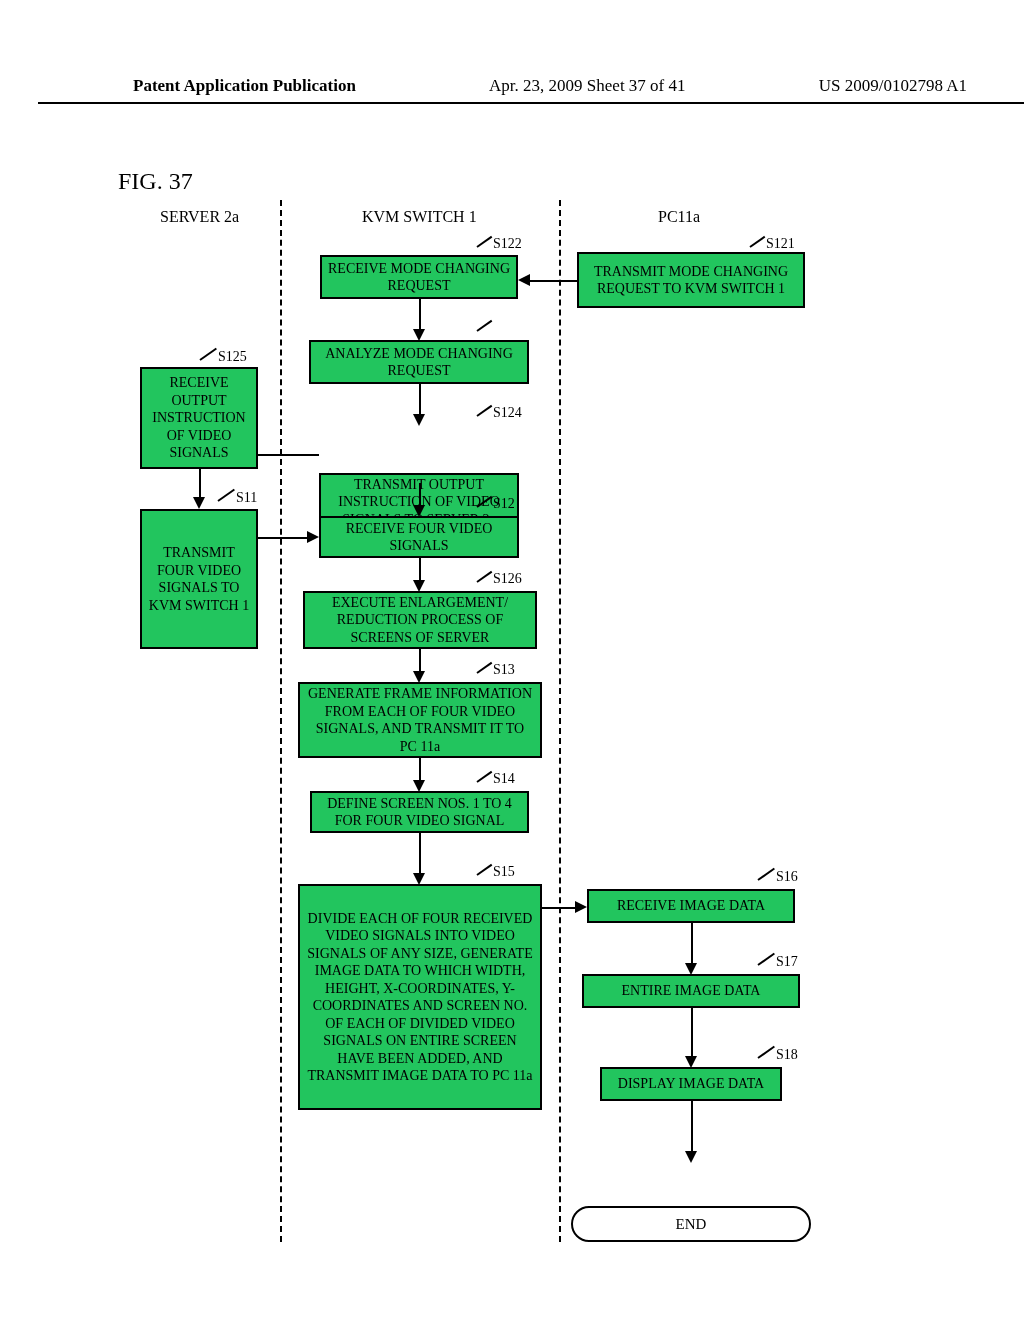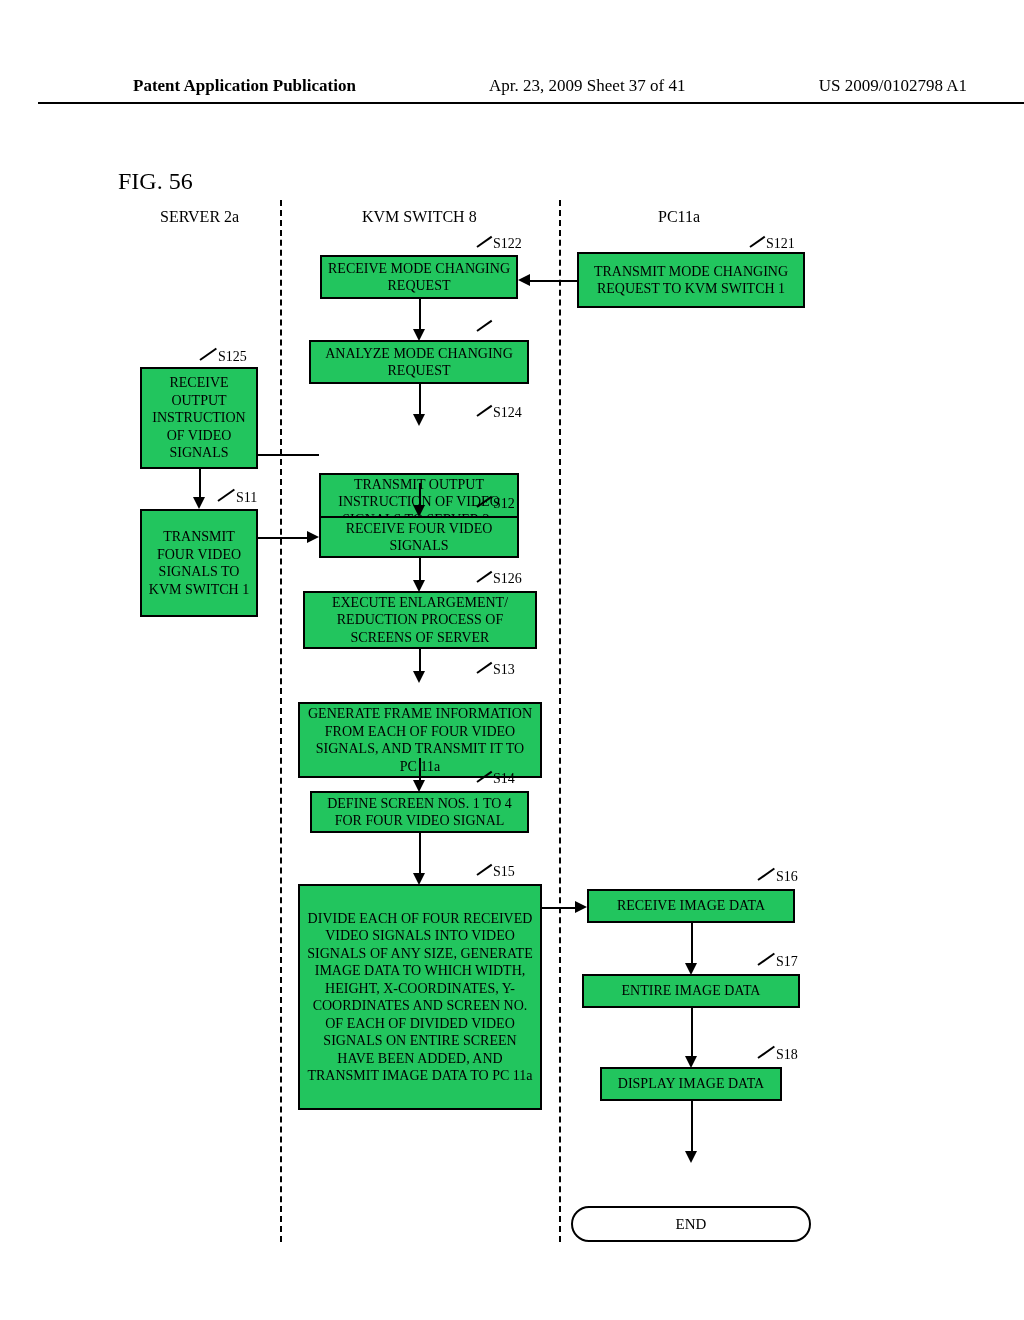--- a/index.html
+++ b/index.html
@@ -90,24 +90,24 @@
 </style>
 </head>
 <body>
 
 <div class="header">
   <span class="left">Patent Application Publication</span>
   <span>Apr. 23, 2009  Sheet 37 of 41</span>
   <span class="right">US 2009/0102798 A1</span>
 </div>
 
-<div class="fig-label" style="left:118px; top:168px;">FIG. 56</div>
+<div class="fig-label" style="left:118px; top:168px;">FIG. 37</div>
 
 <div class="col-header" style="left:160px; top:208px;">SERVER 2a</div>
-<div class="col-header" style="left:362px; top:208px;">KVM SWITCH 8</div>
+<div class="col-header" style="left:362px; top:208px;">KVM SWITCH 1</div>
 <div class="col-header" style="left:658px; top:208px;">PC11a</div>
 
 <div class="vline" style="left:280px; top:200px; height:1042px;"></div>
 <div class="vline" style="left:559px; top:200px; height:1042px;"></div>
 
 <div class="step-label" style="left:766px; top:236px;">S121</div>
 <div class="lead" style="left:750px; top:246px; width:18px; transform:rotate(-35deg);"></div>
 <div class="box" style="left:577px; top:252px; width:228px; height:56px;">
     <span>TRANSMIT MODE CHANGING REQUEST TO KVM SWITCH 1</span>
   </div>
@@ -146,21 +146,21 @@
 <div class="lead" style="left:200px; top:359px; width:20px; transform:rotate(-35deg);"></div>
 <div class="box" style="left:140px; top:367px; width:118px; height:102px;">
     <span>RECEIVE OUTPUT INSTRUCTION OF VIDEO SIGNALS</span>
   </div>
 
 <div class="solidv" style="left:199px; top:469px; height:30px;"></div>
 <div class="arrow-down" style="left:193px; top:497px;"></div>
 
 <div class="step-label" style="left:236px; top:490px;">S11</div>
 <div class="lead" style="left:218px; top:500px; width:20px; transform:rotate(-35deg);"></div>
-<div class="box" style="left:140px; top:509px; width:118px; height:108px;">
+<div class="box" style="left:140px; top:509px; width:118px; height:140px;">
     <span>TRANSMIT FOUR VIDEO SIGNALS TO KVM SWITCH 1</span>
   </div>
 
 <div class="solidv" style="left:419px; top:483px; height:24px;"></div>
 <div class="arrow-down" style="left:413px; top:505px;"></div>
 
 <div class="step-label" style="left:493px; top:496px;">S12</div>
 <div class="lead" style="left:477px; top:506px; width:18px; transform:rotate(-35deg);"></div>
 <div class="box" style="left:319px; top:516px; width:200px; height:42px;">
     <span>RECEIVE FOUR VIDEO SIGNALS</span>
@@ -176,21 +176,21 @@
 <div class="lead" style="left:477px; top:581px; width:18px; transform:rotate(-35deg);"></div>
 <div class="box" style="left:303px; top:591px; width:234px; height:58px;">
     <span>EXECUTE ENLARGEMENT/ REDUCTION PROCESS OF SCREENS OF SERVER</span>
   </div>
 
 <div class="solidv" style="left:419px; top:649px; height:24px;"></div>
 <div class="arrow-down" style="left:413px; top:671px;"></div>
 
 <div class="step-label" style="left:493px; top:662px;">S13</div>
 <div class="lead" style="left:477px; top:672px; width:18px; transform:rotate(-35deg);"></div>
-<div class="box" style="left:298px; top:682px; width:244px; height:76px;margin-top:20px;">
+<div class="box" style="left:298px; top:682px; width:244px; height:76px;">
     <span>GENERATE FRAME INFORMATION FROM EACH OF FOUR VIDEO SIGNALS, AND TRANSMIT IT TO PC 11a</span>
   </div>
 
 <div class="solidv" style="left:419px; top:758px; height:24px;"></div>
 <div class="arrow-down" style="left:413px; top:780px;"></div>
 
 <div class="step-label" style="left:493px; top:771px;">S14</div>
 <div class="lead" style="left:477px; top:781px; width:18px; transform:rotate(-35deg);"></div>
 <div class="box" style="left:310px; top:791px; width:219px; height:42px;">
     <span>DEFINE SCREEN NOS. 1 TO 4 FOR FOUR VIDEO SIGNAL</span>

